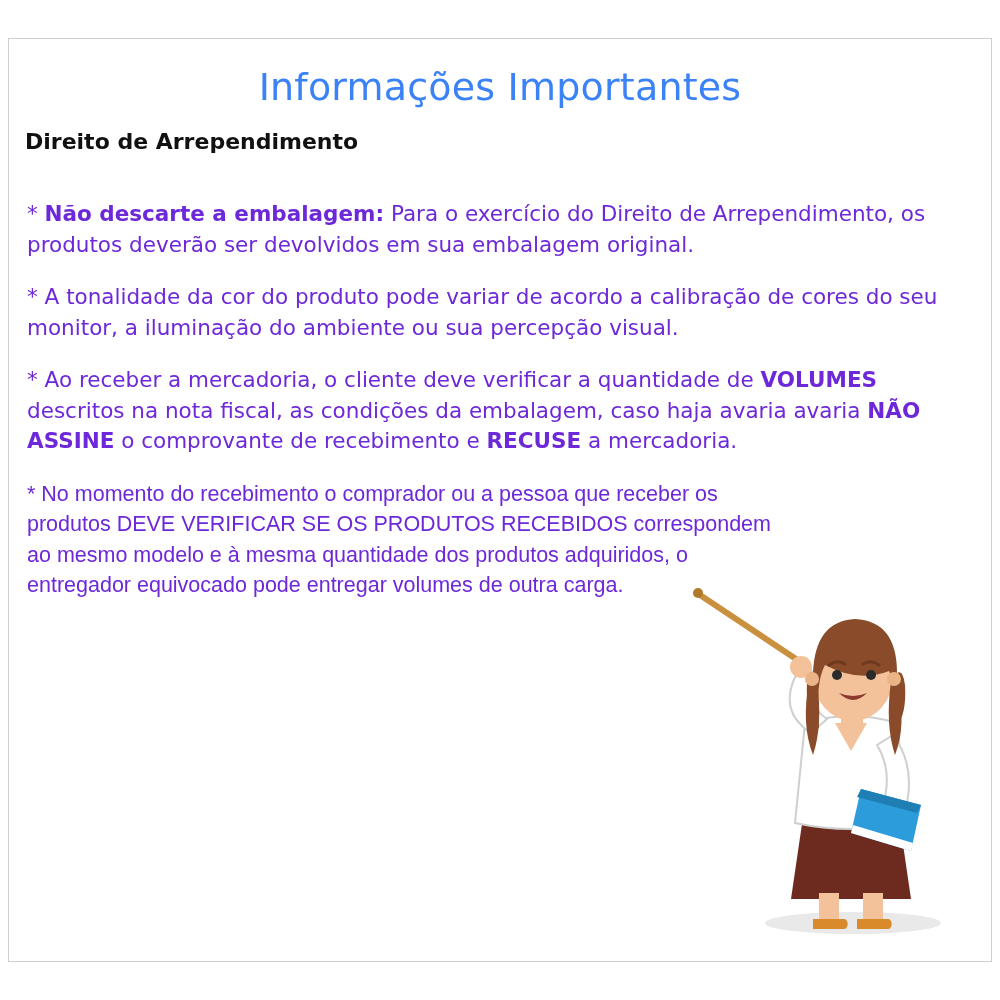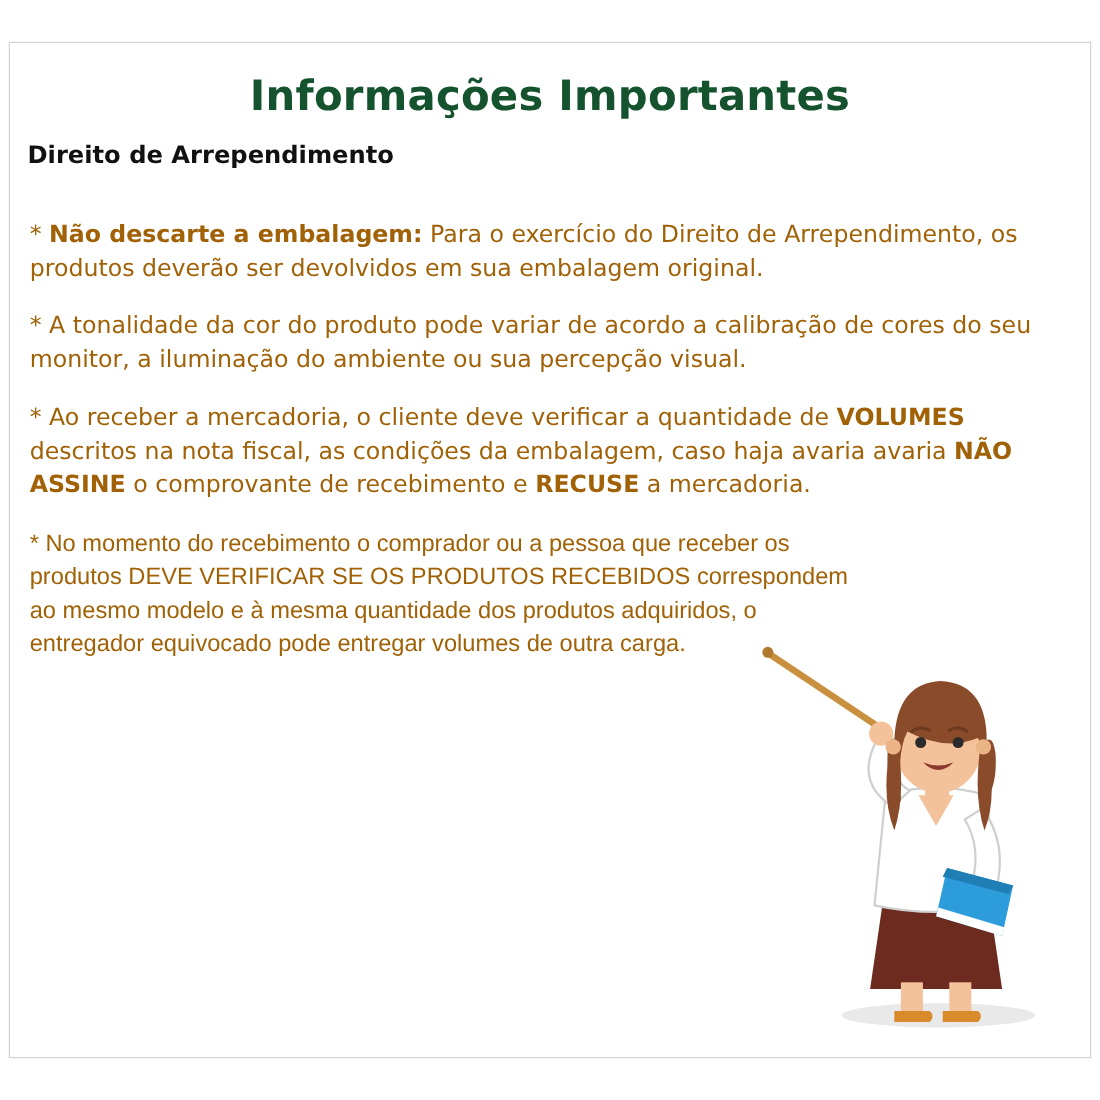--- a/index.html
+++ b/index.html
@@ -26,42 +26,42 @@
     top: 38px;
     width: 984px;
     height: 924px;
     border: 1px solid #cfcfcf;
     background: #ffffff;
     box-sizing: border-box;
     overflow: hidden;
   }
   .title {
     text-align: center;
-    color: #14532d;
-    font-weight: bold;
+    color: #3b82f6;
+    font-weight: normal;
     font-size: 38px;
     letter-spacing: 0.2px;
     margin: 28px 0 0 0;
     padding: 0 10px;
     line-height: 1.1;
   }
   .subtitle {
     font-weight: bold;
     font-size: 22px;
     color: #111111;
     margin: 20px 0 0 16px;
   }
   .body-text {
     position: absolute;
     left: 18px;
     top: 160px;
     width: 950px;
     font-size: 21.5px;
     line-height: 1.42;
-    color: #a16207;
+    color: #6d28d9;
   }
   .para {
     margin: 0 0 22px 0;
   }
   .para b {
     font-weight: bold;
   }
   .para.narrow {
     width: 760px;
   }

